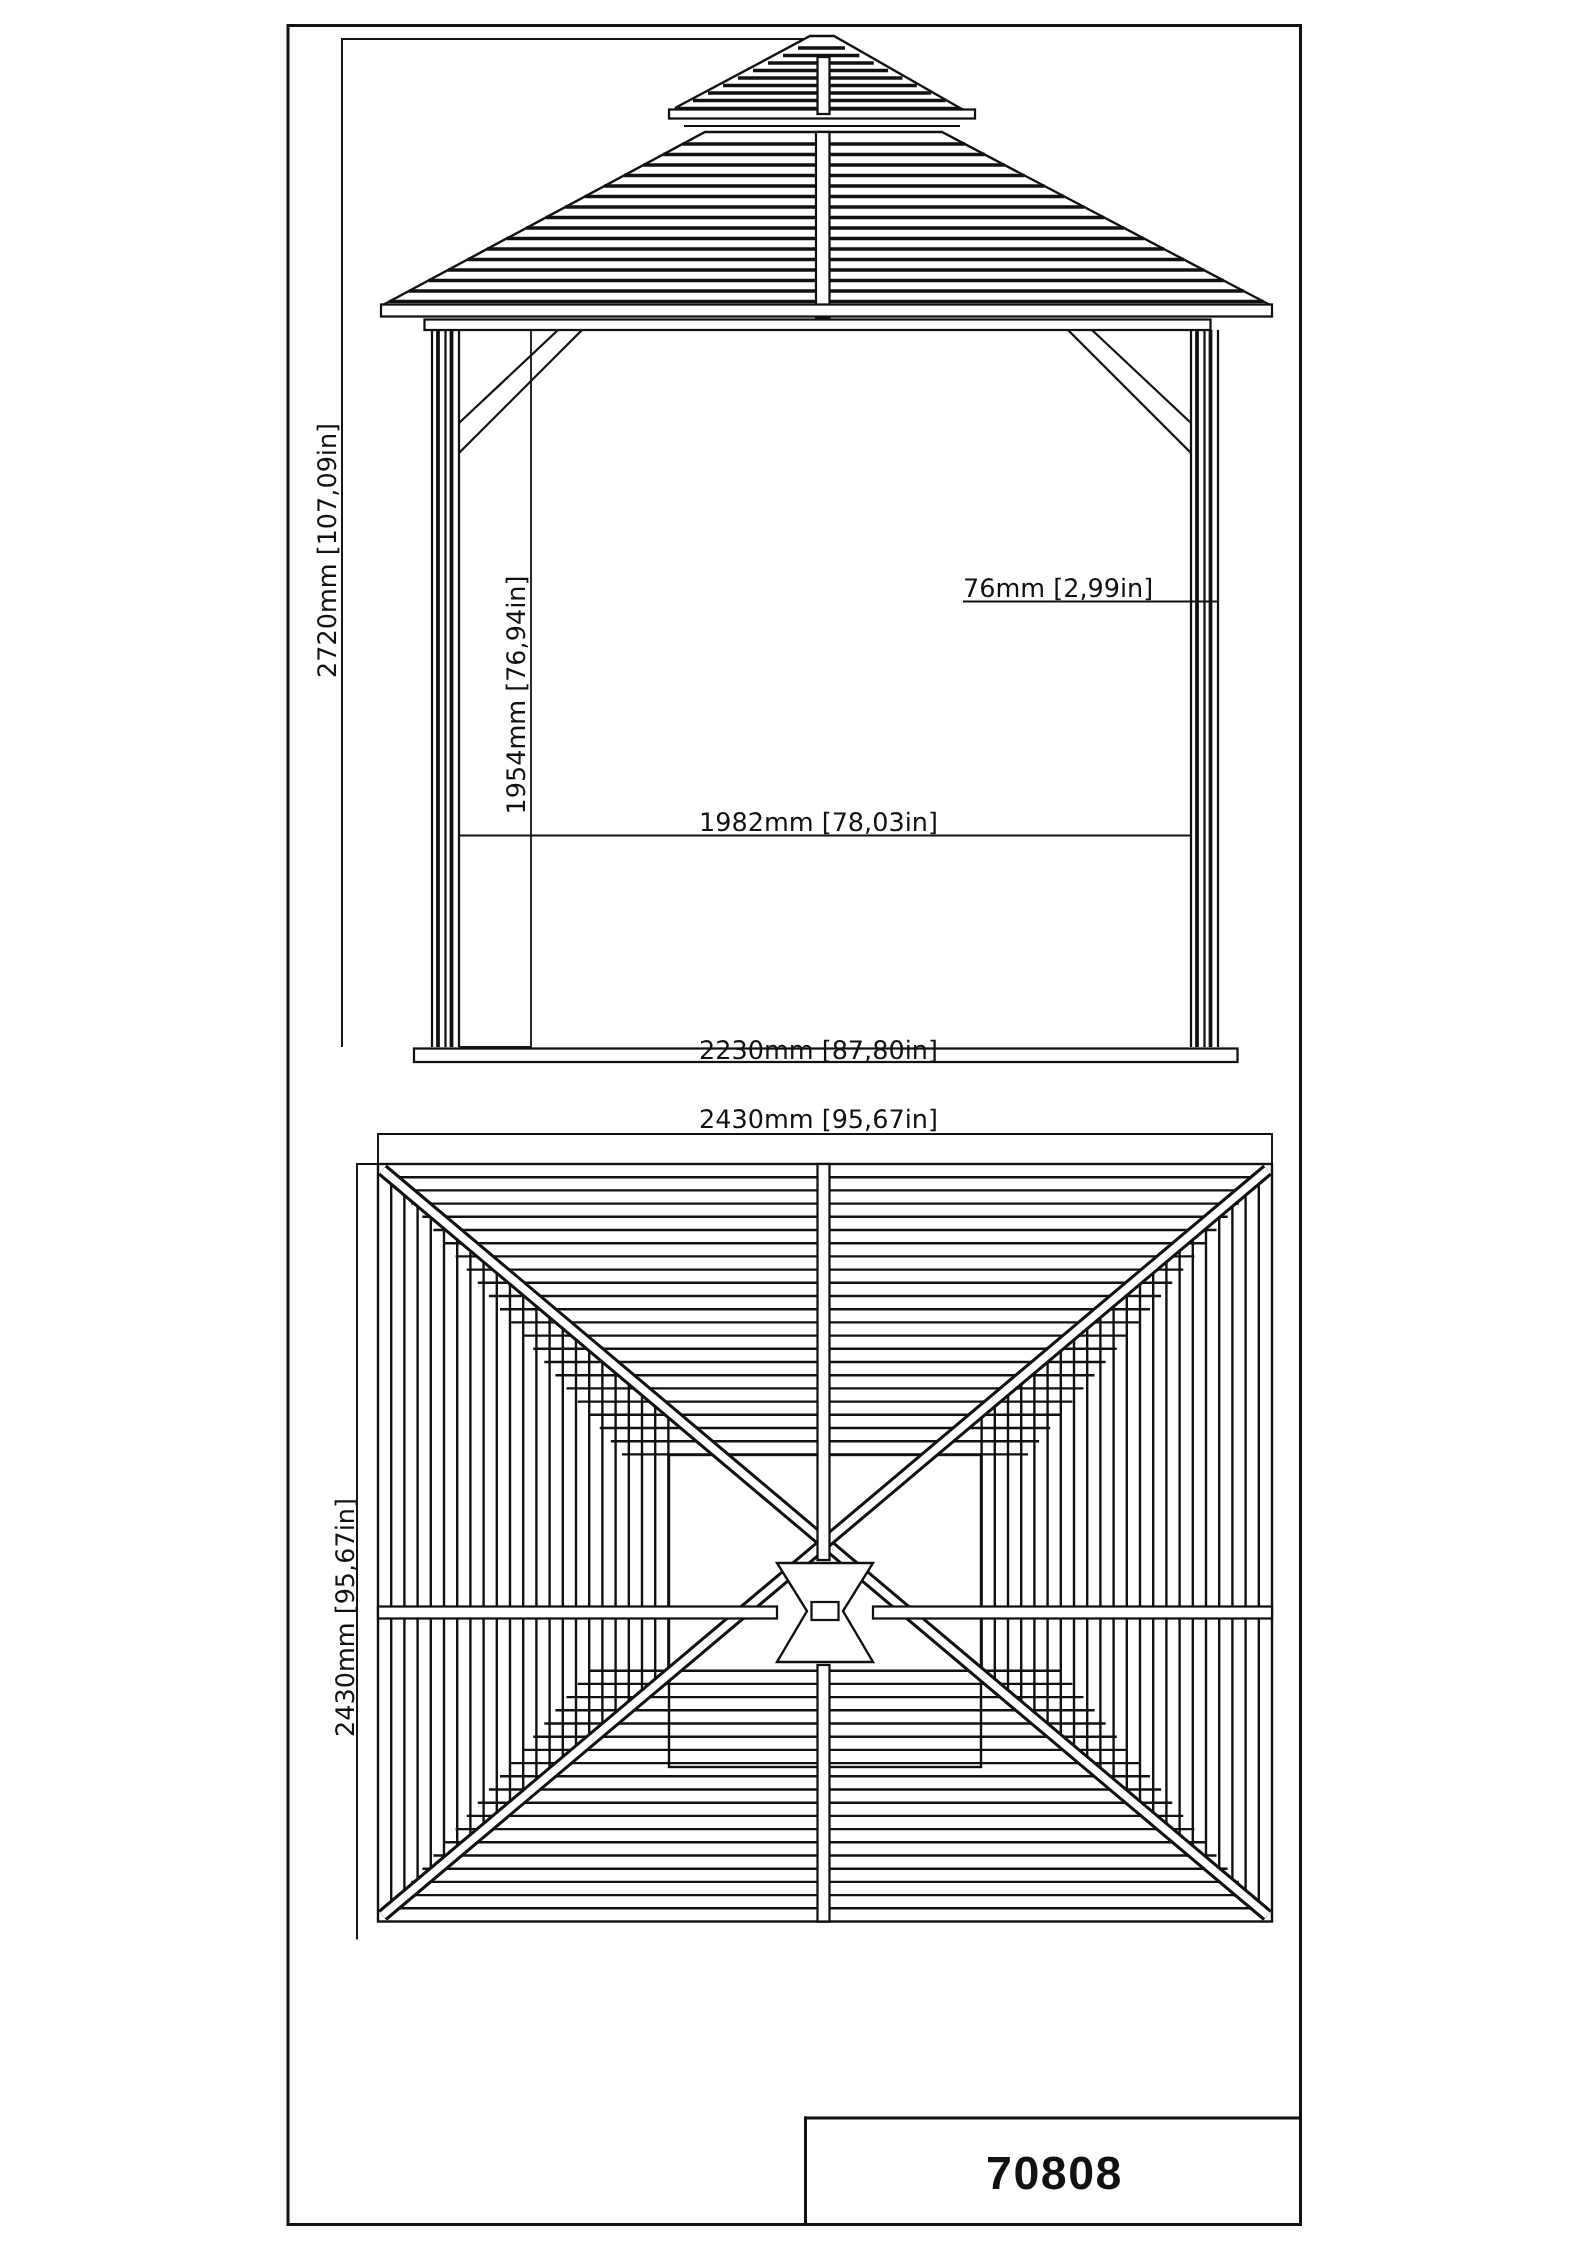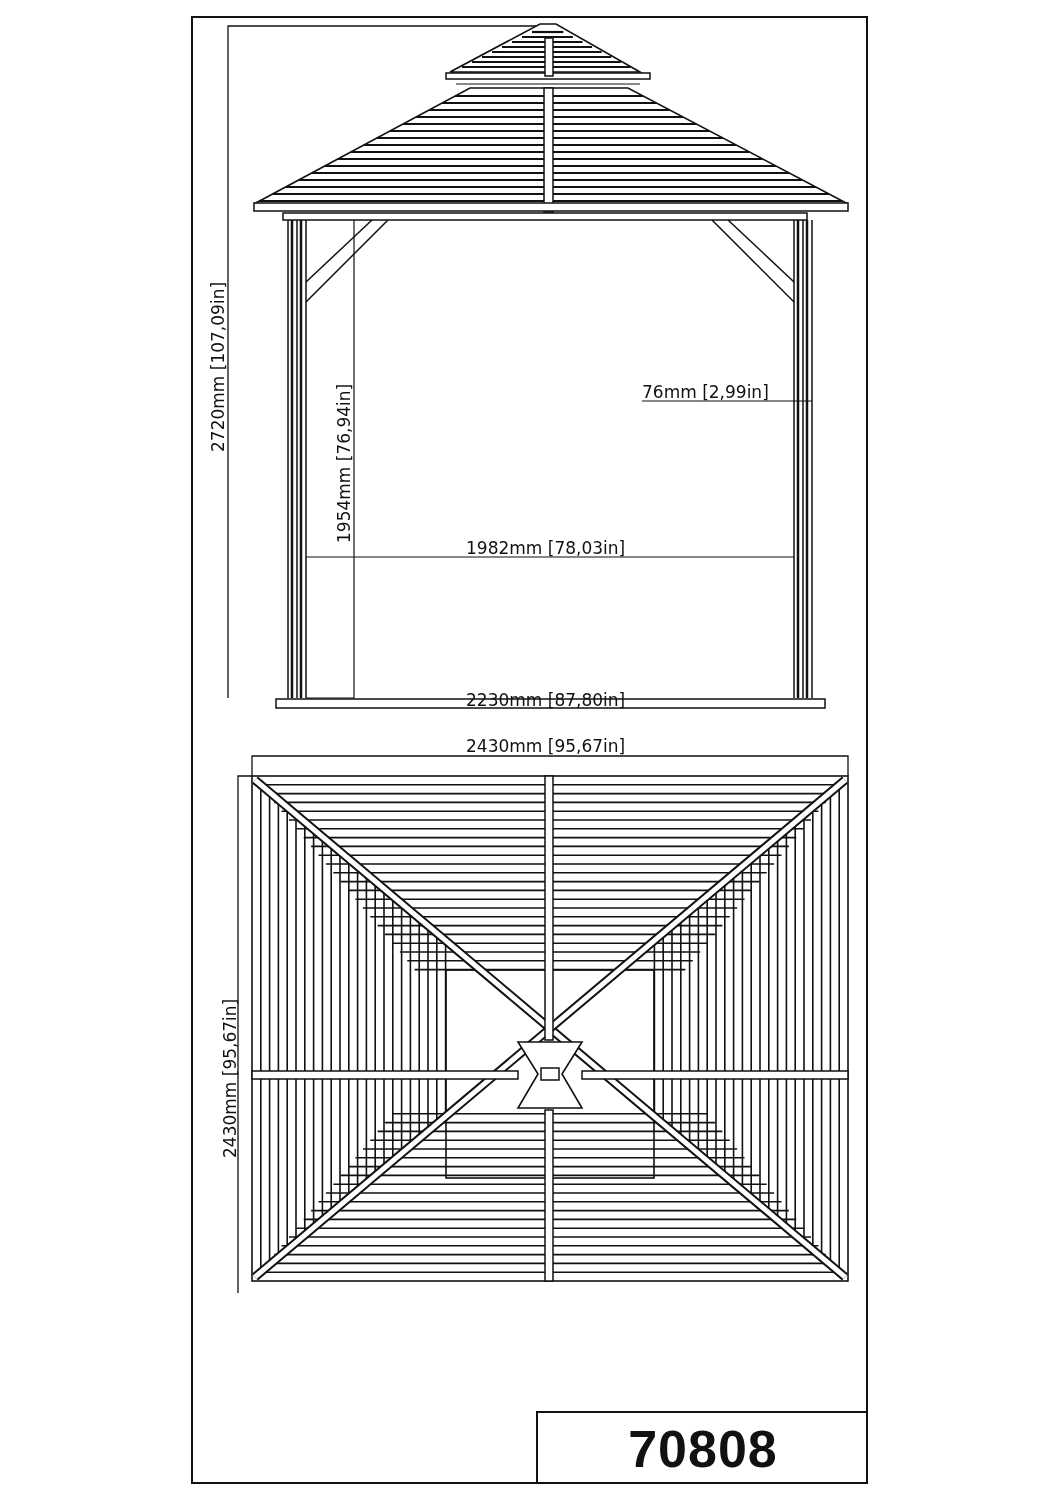--- a/index.html
+++ b/index.html
@@ -1,21 +1,21 @@
 <!DOCTYPE html>
 <html><head>
 <meta charset="utf-8">
 <style>
   html, body { margin: 0; padding: 0; background: #ffffff; }
   body { width: 1060px; height: 1500px; position: relative; overflow: hidden; font-family: "DejaVu Sans", sans-serif; }
   #frame { position: absolute; left: 191px; top: 16px; width: 677px; height: 1468px; border: 2px solid #111; box-sizing: border-box; }
   svg { position: absolute; left: 0; top: 0; }
   .dim { font-family: "DejaVu Sans", sans-serif; font-size: 17px; fill: #111; }
   #model-box { position: absolute; left: 536px; top: 1411px; width: 332px; height: 73px; border: 2px solid #111; border-right: none; border-bottom: none; box-sizing: border-box; display: flex; align-items: center; justify-content: center; }
-  #model-number { font-family: "Liberation Sans", sans-serif; font-weight: bold; font-size: 52px; color: #111; letter-spacing: 1px; }
+  #model-number { font-family: "Liberation Sans", sans-serif; font-weight: bold; font-size: 31px; color: #111; letter-spacing: 1px; }
 </style>
 </head>
 <body>
 
 <div id="frame"></div>
 
 <svg id="drawing" width="1060" height="1500" viewBox="0 0 1060 1500" xmlns="http://www.w3.org/2000/svg">
   <g stroke="#111" fill="none" stroke-width="1.5">
 
     <polyline points="228,698 228,26 550,26" stroke-width="1.3"></polyline>

